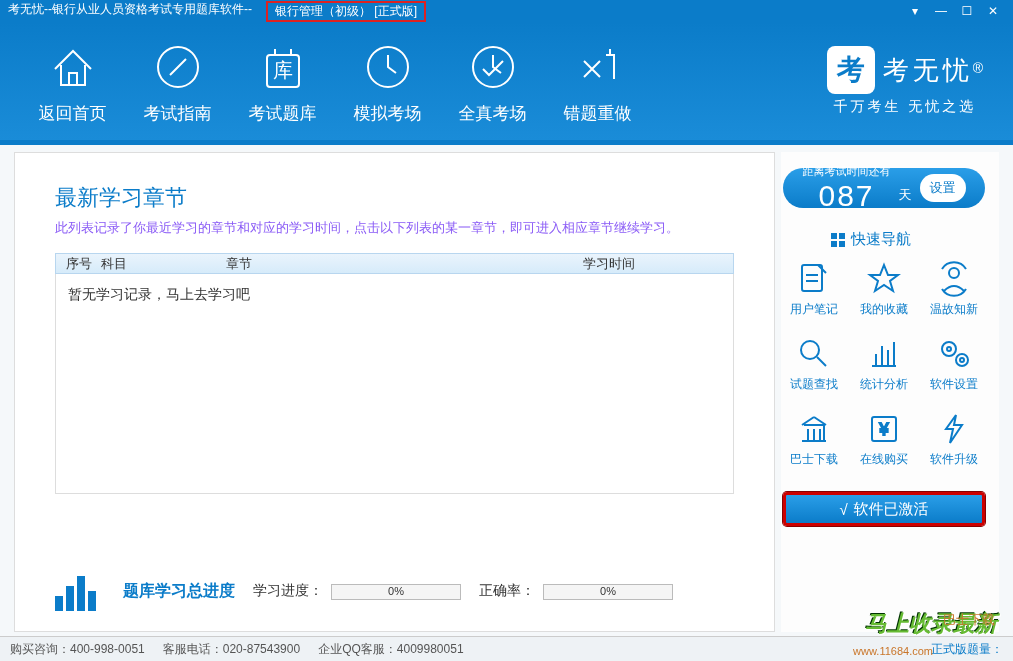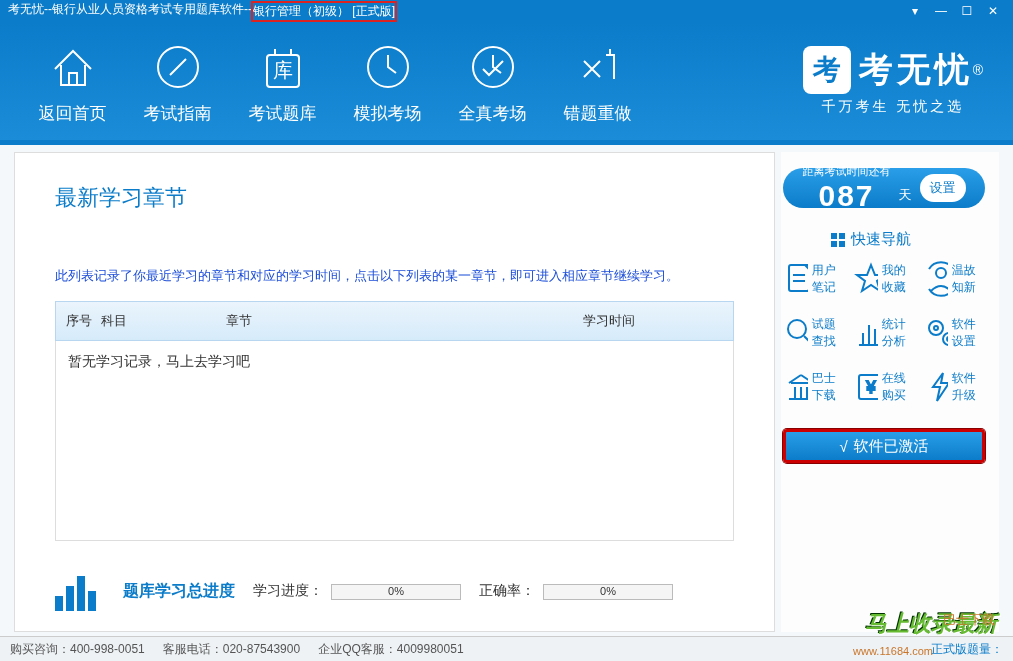--- a/index.html
+++ b/index.html
@@ -1,69 +1,69 @@
 <!DOCTYPE html>
 <html><head>
   <meta charset="utf-8">
   <style>
     * { margin: 0; padding: 0; box-sizing: border-box; font-family: "Microsoft YaHei", SimSun, sans-serif; }
     body { width: 1013px; height: 661px; background: #f0f0f0; overflow: hidden; }
     
     .window { width: 100%; height: 100%; background: linear-gradient(to bottom, #0b7cc9 0%, #0b7cc9 22%, #f5f8fa 22%, #f5f8fa 100%); }
     
     .titlebar { height: 22px; background: #0b7cc9; display: flex; align-items: center; justify-content: space-between; padding: 0 8px; color: #fff; font-size: 12px; }
-    .titlebar-text { display: flex; gap: 1px; }
-    .titlebar-highlight { border: 2px solid #d22; padding: 0 0; margin-left: -2px; }
+    .titlebar-text { display: flex; gap: 16px; }
+    .titlebar-highlight { border: 2px solid #d22; padding: 0 7px; margin-left: -2px; }
     .window-controls { display: flex; gap: 2px; align-items: center; }
     .window-controls span { width: 24px; text-align: center; cursor: pointer; font-size: 12px; }
     
     .toolbar { height: 118px; background: linear-gradient(to bottom, #0b7cc9, #1a8cd8); display: flex; align-items: center; padding: 0 30px; position: relative; }
     .nav-items { display: flex; gap: 20px; }
     .nav-item { display: flex; flex-direction: column; align-items: center; gap: 6px; cursor: pointer; color: #fff; width: 85px; }
     .nav-item .icon-wrap { height: 58px; display: flex; align-items: center; justify-content: center; }
     .nav-item svg { stroke: #fff; fill: none; stroke-width: 2; }
     .nav-item .label { font-size: 17px; }
     
     .brand { position: absolute; right: 30px; top: 50%; transform: translateY(-50%); color: #fff; text-align: center; }
     .brand-main { display: flex; align-items: center; gap: 8px; }
     .brand-logo { width: 48px; height: 48px; background: #fff; border-radius: 8px; color: #0b7cc9; font-size: 28px; display: flex; align-items: center; justify-content: center; font-weight: bold; }
-    .brand-name { font-size: 34px; letter-spacing: 4px; font-weight: bold; }
+    .brand-name { font-size: 26px; letter-spacing: 4px; }
     .brand-r { font-size: 14px; vertical-align: super; }
     .brand-sub { font-size: 14px; margin-top: 4px; letter-spacing: 3px; }
     
     .content { display: flex; height: calc(100% - 165px); }
     .main-panel { flex: 1; padding: 30px 40px 20px 40px; background: #fff; margin: 12px 6px 4px 14px; border: 1px solid #ddd; display: flex; flex-direction: column; }
     .right-panel { width: 218px; padding: 16px 14px 4px 2px; background: #fdfdfd; margin: 12px 14px 4px 0; }
     
     .section-title { font-size: 22px; color: #0b7cc9; margin-bottom: 6px; }
-    .section-desc { font-size: 13px; color: #1d4ed8; margin-bottom: 16px; margin-top: 48px; }
-    
-    .table-header { background: linear-gradient(to bottom, #eaf4fc, #d6ebfa); border: 1px solid #b8d6ef; height: 44px; display: flex; align-items: center; font-size: 13px; color: #333; }
+    .section-desc { font-size: 13px; color: #8b5cf6; margin-bottom: 16px; }
+    
+    .table-header { background: linear-gradient(to bottom, #eaf4fc, #d6ebfa); border: 1px solid #b8d6ef; height: 21px; display: flex; align-items: center; font-size: 13px; color: #333; }
     .col-idx { width: 45px; padding-left: 10px; }
     .col-subj { width: 125px; }
     .col-chap { flex: 1; }
     .col-time { width: 150px; margin-left: 10px; }
     .table-body { border: 1px solid #ddd; border-top: none; height: 220px; padding: 12px; font-size: 14px; color: #333; }
     
     .progress-section { margin-top: auto; padding-top: 30px; display: flex; align-items: center; gap: 18px; font-size: 14px; color: #0b7cc9; }
     .progress-icon { width: 50px; height: 40px; }
     .progress-title { font-size: 16px; font-weight: bold; }
     .progress-bar-group { display: flex; align-items: flex-end; gap: 8px; color: #333; }
     .progress-bar { width: 130px; height: 16px; border: 1px solid #bbb; background: #f5f5f5; position: relative; }
     .progress-bar-text { position: absolute; width: 100%; text-align: center; font-size: 11px; top: 0; }
     
     .countdown { background: linear-gradient(to bottom, #2a9ee8, #0b7cc9); border-radius: 30px; height: 40px; display: flex; align-items: center; justify-content: center; gap: 8px; color: #fff; padding: 0 14px; position: relative; }
     .countdown-text { display: flex; flex-direction: column; align-items: center; font-size: 11px; }
-    .countdown-num { font-size: 30px; font-weight: bold; letter-spacing: 2px; }
+    .countdown-num { font-size: 30px; font-weight: normal; letter-spacing: 2px; }
     .countdown-days { font-size: 13px; align-self: flex-end; margin-bottom: 4px; }
     .countdown-btn { background: #fff; color: #0b7cc9; border-radius: 16px; padding: 5px 10px; font-size: 13px; cursor: pointer; }
     
     .quicknav-title { color: #0b7cc9; font-size: 15px; margin: 22px 0 12px 0; display: flex; align-items: center; gap: 6px; padding-left: 48px; }
     .quicknav-grid { display: grid; grid-template-columns: repeat(3, 1fr); gap: 18px 8px; }
-    .quicknav-item { display: flex; flex-direction: row; align-items: center; gap: 4px; cursor: pointer; }
+    .quicknav-item { display: flex; flex-direction: column; align-items: center; gap: 4px; cursor: pointer; }
     .quicknav-item svg { width: 36px; height: 36px; stroke: #0b7cc9; fill: none; stroke-width: 2; }
     .quicknav-item .qlabel { font-size: 12px; color: #0b7cc9; }
     
     .activated { margin-top: 24px; background: linear-gradient(to bottom, #2a9ee8, #0b7cc9); color: #fff; border-radius: 4px; height: 34px; display: flex; align-items: center; justify-content: center; font-size: 15px; cursor: pointer; border: 3px solid #c00; box-shadow: 0 0 0 1px #800; position: relative; }
     .activated-check { margin-right: 6px; }
     
     .statusbar { height: 25px; background: #eef2f5; border-top: 1px solid #ccc; display: flex; align-items: center; font-size: 12px; color: #555; padding: 0 10px; justify-content: space-between; }
     .statusbar-left { display: flex; gap: 18px; }
     .statusbar-right { color: #0b7cc9; cursor: pointer; }
     

